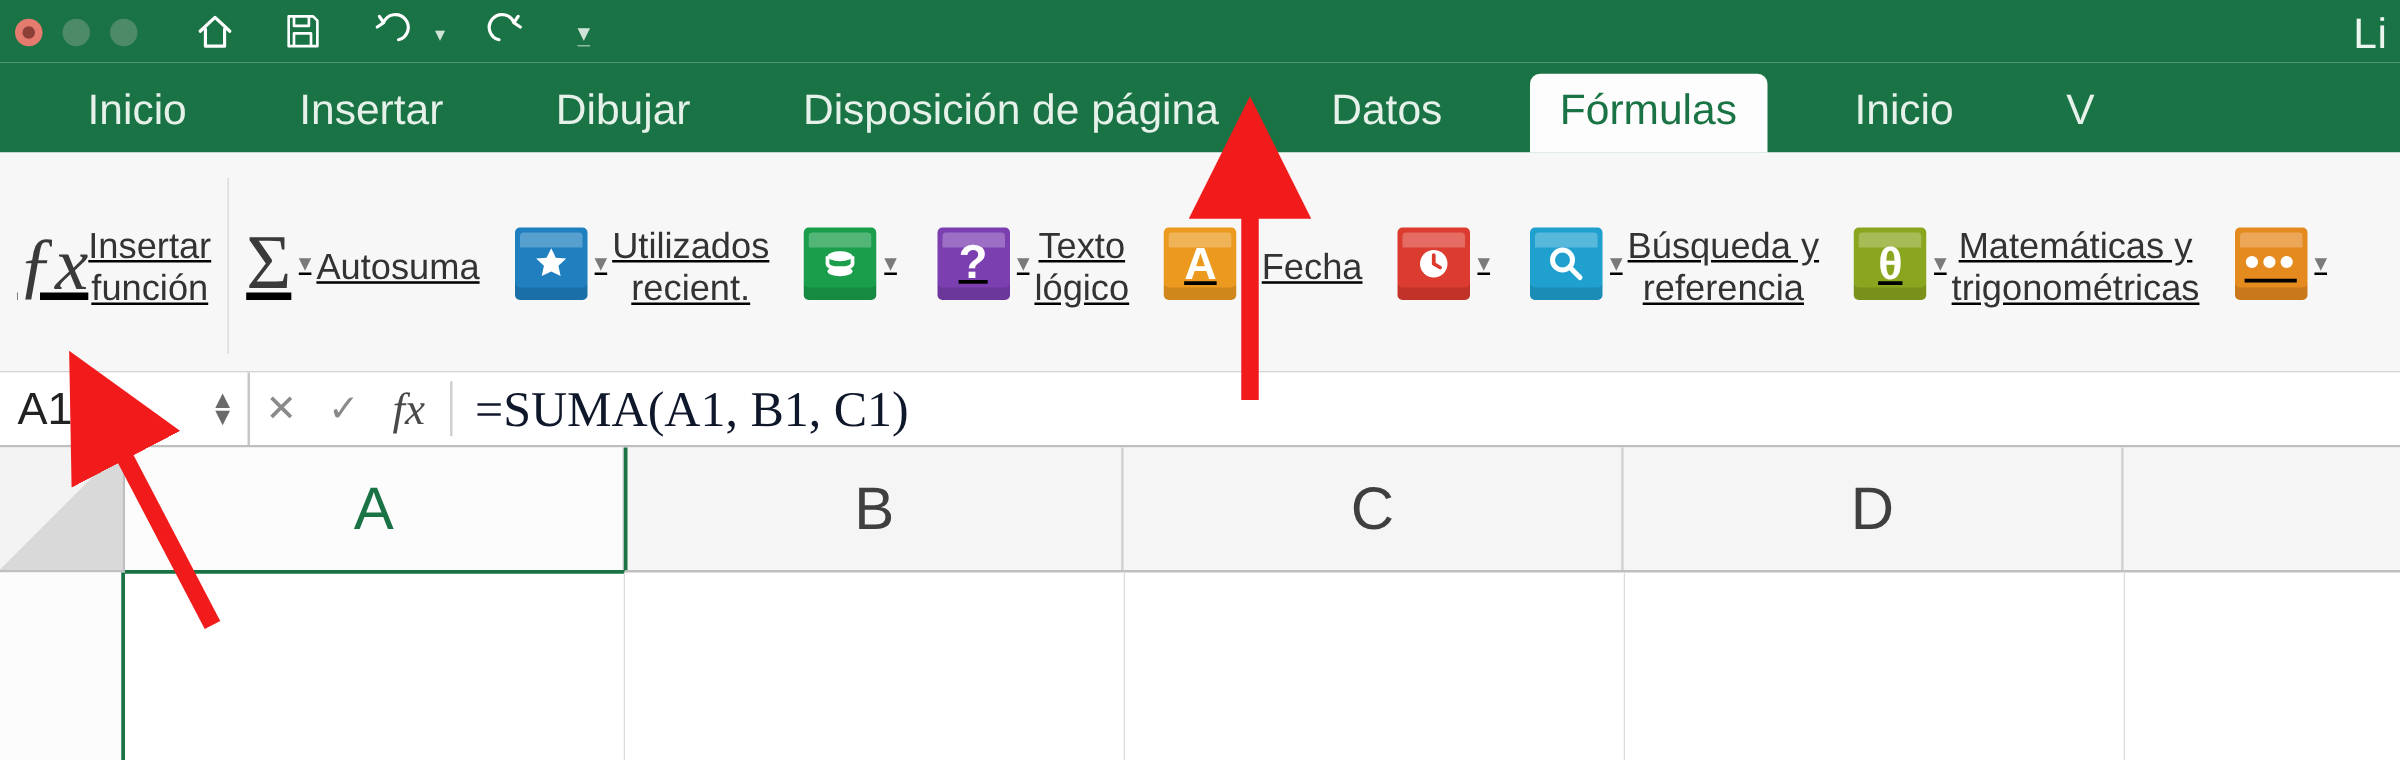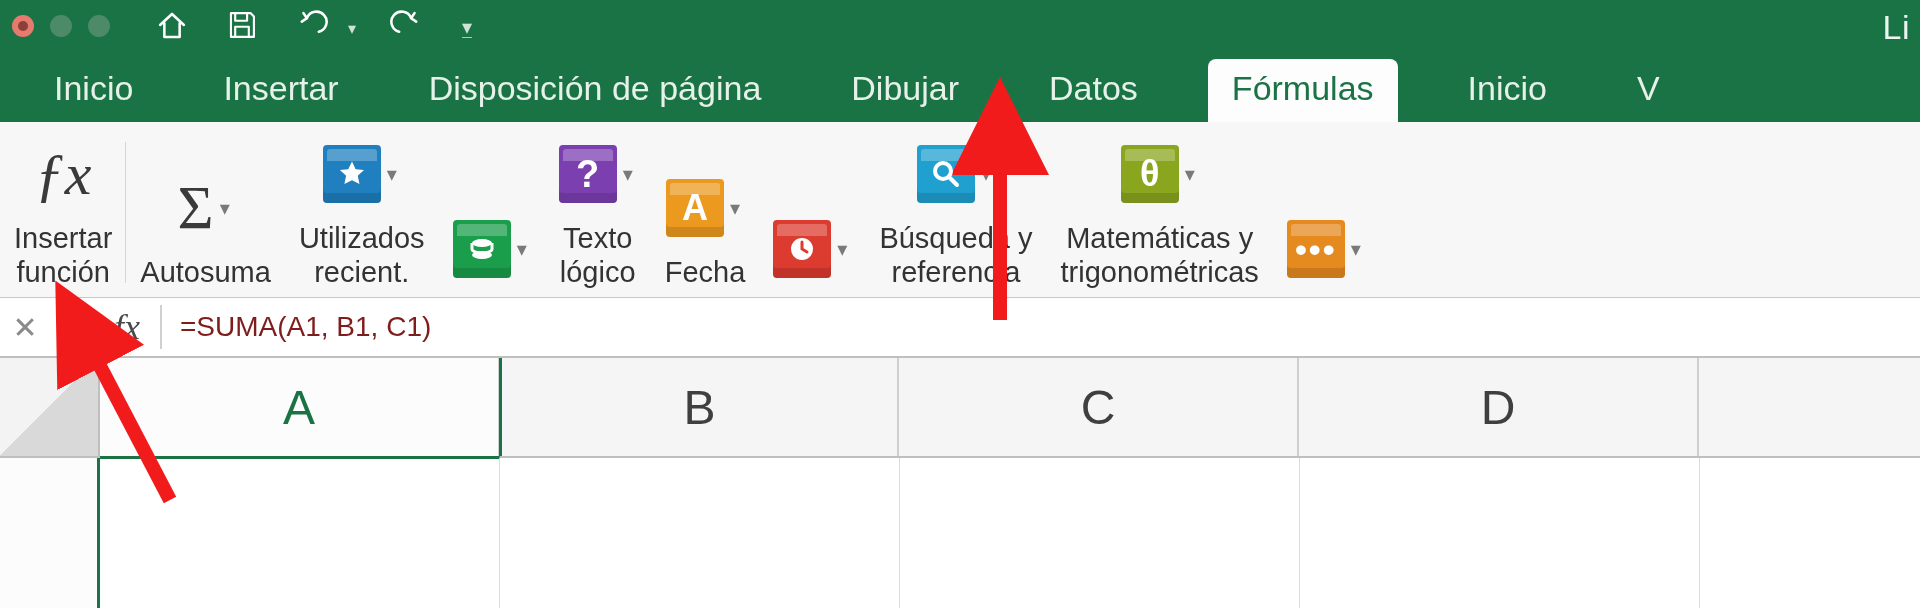--- a/index.html
+++ b/index.html
@@ -40,21 +40,21 @@
     .qat .qbtn.save svg { stroke-width:2.5; }
     .qat .chev { color:#cfe3d6; font-size:16px; margin-top:6px; margin-left:-14px;}
     .title-right { position:absolute; right:10px; top:8px; color:#ecf5ef; font-size:34px; font-weight:400; letter-spacing:0.5px;}
 
     
     .tabbar {
       height: 72px;
       background: #1a7345;
       display:flex;
       align-items:flex-end;
-      padding-left: 34px;
+      padding-left: 50px;
       gap: 50px;
       color:#e6f1ea;
     }
     .tabbar .tab {
       font-size: 34px;
       padding: 10px 20px 14px 20px;
       color:#e6f1ea;
       white-space:nowrap;
     }
     .tabbar .tab.active {
@@ -69,24 +69,25 @@
     
     .ribbon {
       height: 176px;
       background:#f7f7f7;
       border-bottom:1px solid #c9c9c9;
       display:flex;
       align-items:flex-start;
       padding: 10px 0 0 0;
     }
     .group {
-      display:flex; flex-direction:column; align-items:center; justify-content:flex-end;
+      display:flex; flex-direction:row; align-items:center; justify-content:flex-start;
       height:100%;
       padding: 0 14px 8px 14px;
       position:relative;
+      text-decoration:underline;
     }
     .group.sep::after{
       content:""; position:absolute; right:0; top:10px; bottom:14px; width:1px;
       background:#d6d6d6;
     }
     .group .iconrow { display:flex; align-items:center; gap:2px; height:80px;}
     .group .dd { color:#7a7a7a; font-size:20px; padding:0 4px; align-self:center;}
     .group .label {
       margin-top:8px;
       color:#333; font-size:29px; text-align:center; line-height:1.15;
@@ -129,22 +130,22 @@
       border-right:2px solid #c7c7c7;
       display:flex; align-items:center; justify-content:space-between;
       padding: 0 10px 0 14px;
       font-size:36px; color:#222;
     }
     .namebox .spin { display:flex; flex-direction:column; gap:2px; color:#6a6a6a; font-size:20px; line-height:14px;}
     .fbar .btn { width:50px; text-align:center; color:#8a8a8a; font-size:30px; }
     .fbar .fxlbl { font-family:"Times New Roman",serif; font-style:italic; color:#4a4a4a; font-size:36px; padding:0 14px;}
     .fbar .vline { width:2px; height:44px; background:#d0d0d0; margin:0 6px;}
     .fbar .input {
-      flex:1; border:none; outline:none; font-size:28px; color:#7f1d1d;
-      padding-left:12px; background:transparent; font-family: Liberation Sans, sans-serif;
+      flex:1; border:none; outline:none; font-size:40px; color:#0f172a;
+      padding-left:12px; background:transparent; font-family: Liberation Serif, serif;
     }
 
     
     .colhdr {
       height: 100px;
       display:flex;
       border-bottom:2px solid #bfbfbf;
     }
     .corner {
       width:100px; height:100%;
@@ -202,22 +203,22 @@
       </svg>
     </div>
     <span class="chev" style="margin-left:6px;font-size:20px;">▾<br><span style="font-size:10px;display:block;margin-top:-8px;">—</span></span>
   </div>
   <div class="title-right">Li</div>
 </div>
 
 <div class="tabbar">
   <div class="tab">Inicio</div>
   <div class="tab">Insertar</div>
+  <div class="tab">Dibujar</div>
   <div class="tab">Disposición de página</div>
-  <div class="tab">Dibujar</div>
   <div class="tab">Datos</div>
   <div class="tab active">Fórmulas</div>
   <div class="tab">Inicio</div>
   <div class="tab cut">V</div>
 </div>
 
 <div class="ribbon">
 
   <div class="group sep">
     <div class="iconrow">
@@ -324,20 +325,24 @@
       <div class="colicon c-dkor">
         <span class="glyph" style="font-size:34px;letter-spacing:2px;">•••</span>
       </div>
       <span class="dd">▾</span>
     </div>
   </div>
 
 </div>
 
 <div class="fbar">
+  <div class="namebox">
+    <span>A1</span>
+    <span class="spin">▲<br>▼</span>
+  </div>
   <div class="btn">✕</div>
   <div class="btn">✓</div>
   <div class="fxlbl">fx</div>
   <div class="vline"></div>
   <input class="input" value="=SUMA(A1, B1, C1)" style="">
 </div>
 
 <div class="colhdr">
   <div class="corner"></div>
   <div class="ch active">A</div>

